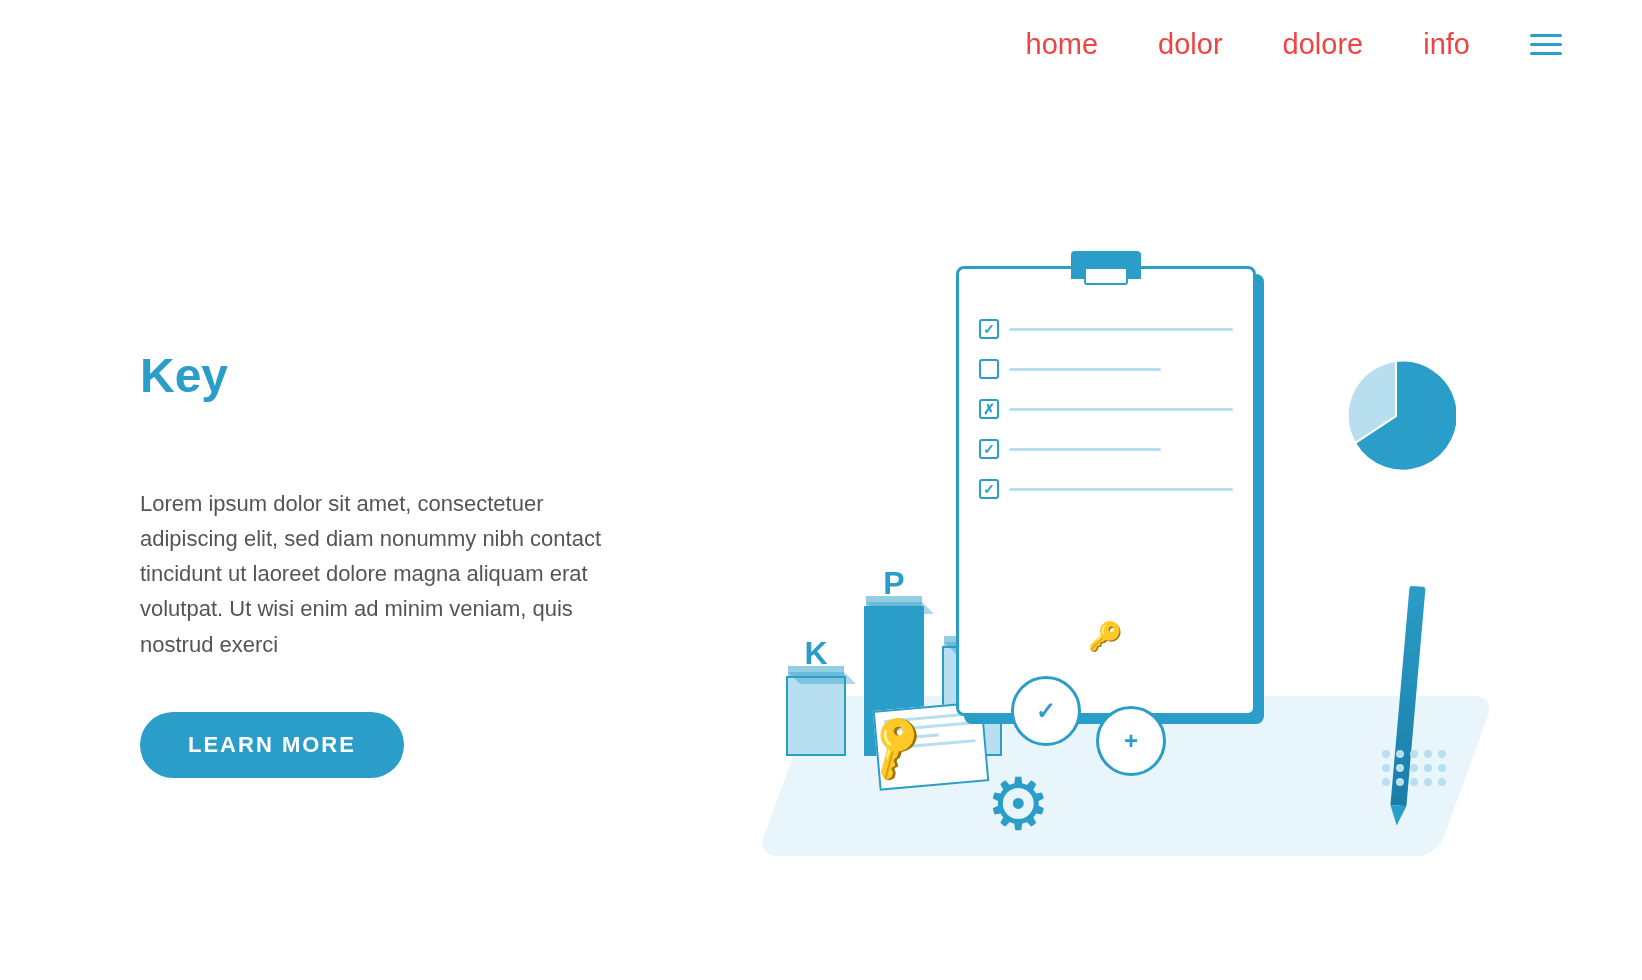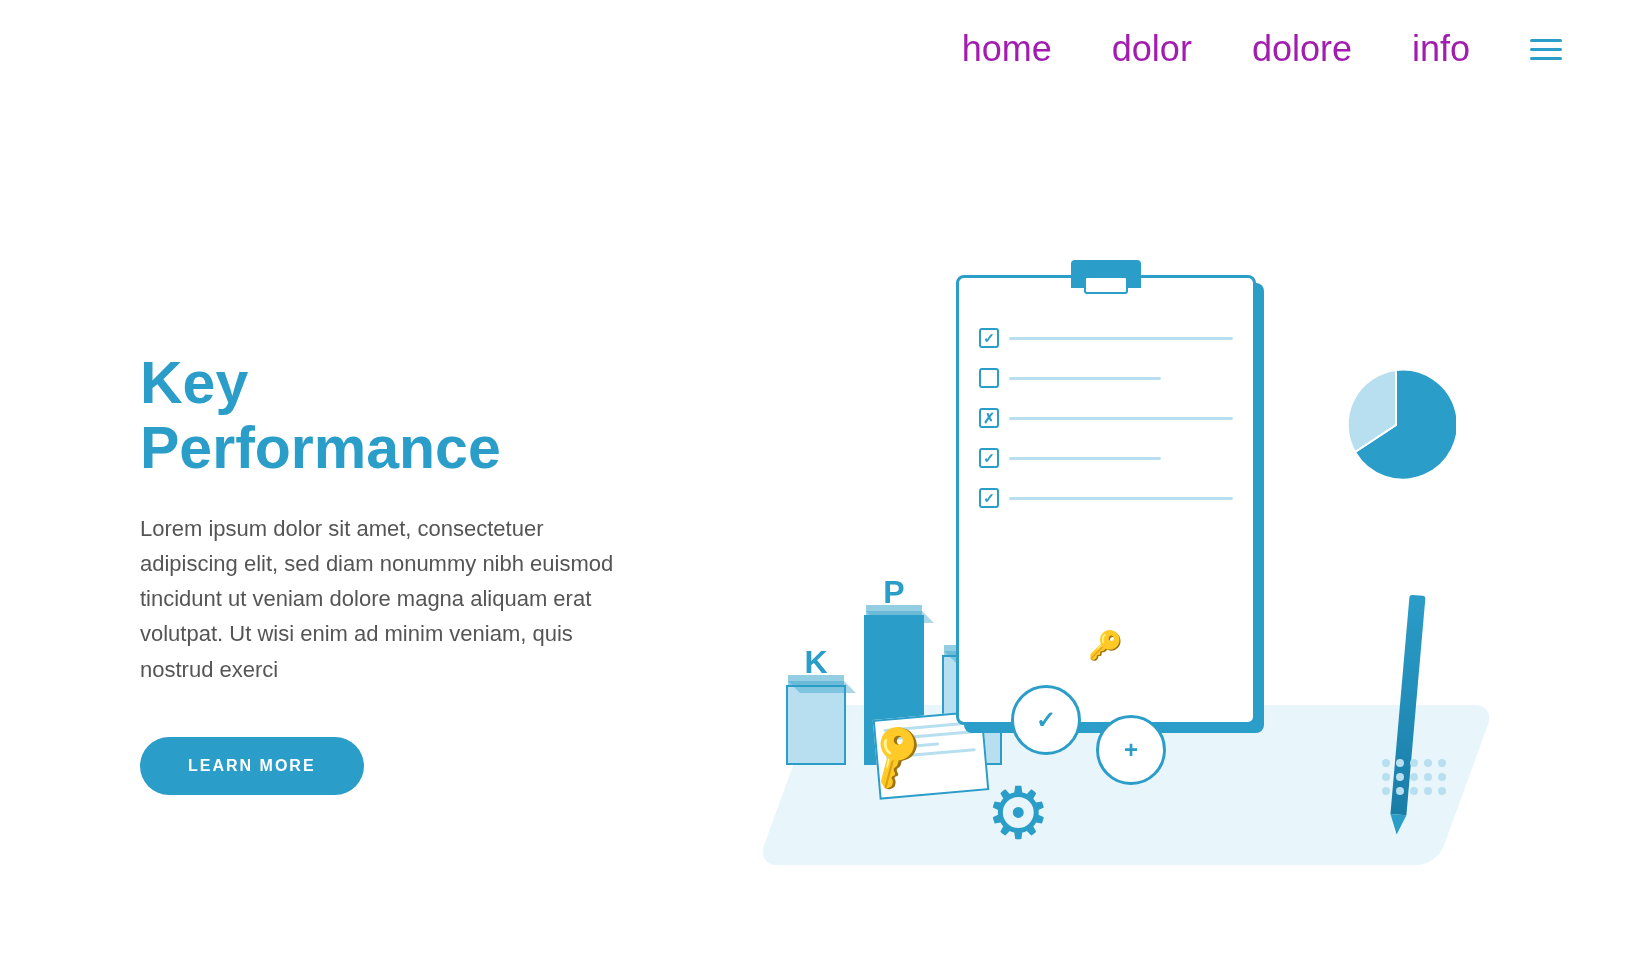--- a/index.html
+++ b/index.html
@@ -13,22 +13,22 @@
 
     
     nav {
       display: flex;
       justify-content: flex-end;
       align-items: center;
       padding: 28px 80px 0 0;
       gap: 60px;
     }
     .nav-link {
-      color: #a21caf;
-      font-size: 36px;
+      color: #ef4444;
+      font-size: 29px;
       text-decoration: none;
       cursor: pointer;
       text-align: right;
     }
     .menu-icon {
       display: flex;
       flex-direction: column;
       gap: 6px;
       cursor: pointer;
     }
@@ -47,41 +47,41 @@
       padding: 60px 100px 0 140px;
       height: calc(980px - 90px);
     }
 
     
     .left {
       flex: 0 0 520px;
       padding-top: 20px;
     }
     .hero-title {
-      font-size: 59px;
+      font-size: 48px;
       font-weight: 700;
       color: #2a9dc8;
       line-height: 1.1;
       margin-bottom: 30px;
       margin-top: 36px;
     }
     .hero-desc {
       font-size: 22px;
       color: #555;
       line-height: 1.6;
       max-width: 480px;
       margin-bottom: 50px;
     }
     .learn-btn {
       background: #2a9dc8;
       color: #fff;
       border: none;
       border-radius: 40px;
       padding: 20px 48px;
-      font-size: 16px;
+      font-size: 22px;
       font-weight: 600;
       letter-spacing: 2px;
       cursor: pointer;
     }
 
     
     .right {
       flex: 1;
       display: flex;
       justify-content: center;
@@ -368,23 +368,23 @@
       <span></span>
       <span></span>
   </div>
 </nav>
 
 <div class="main">
 
   <div class="left">
     <h1 class="hero-title">
       <span>Key</span><br>
-      <span>Performance</span><br>
+      <br>
     </h1>
-    <p class="hero-desc">Lorem ipsum dolor sit amet, consectetuer adipiscing elit, sed diam nonummy nibh euismod tincidunt ut veniam dolore magna aliquam erat volutpat. Ut wisi enim ad minim veniam, quis nostrud exerci</p>
+    <p class="hero-desc">Lorem ipsum dolor sit amet, consectetuer adipiscing elit, sed diam nonummy nibh contact tincidunt ut laoreet dolore magna aliquam erat volutpat. Ut wisi enim ad minim veniam, quis nostrud exerci</p>
     <button class="learn-btn">LEARN MORE</button>
   </div>
 
   <div class="right">
     <div class="illustration">
 
       <div class="floor-shadow"></div>
 
       <div class="bars">
         <div class="bar-item">

